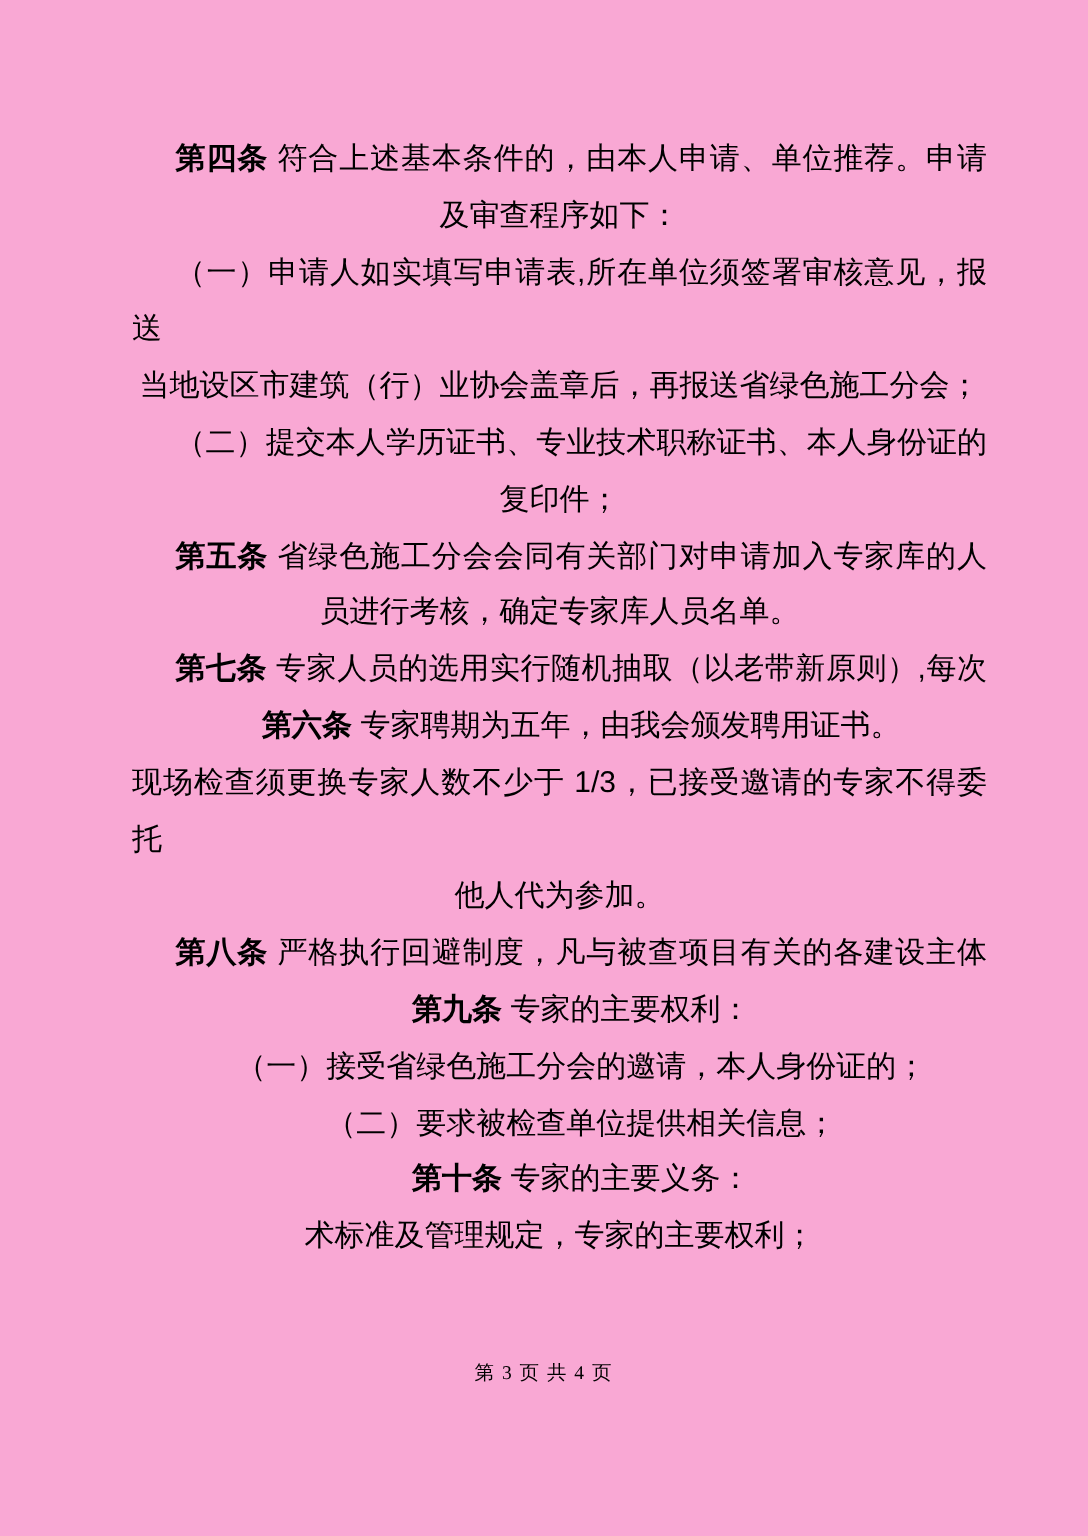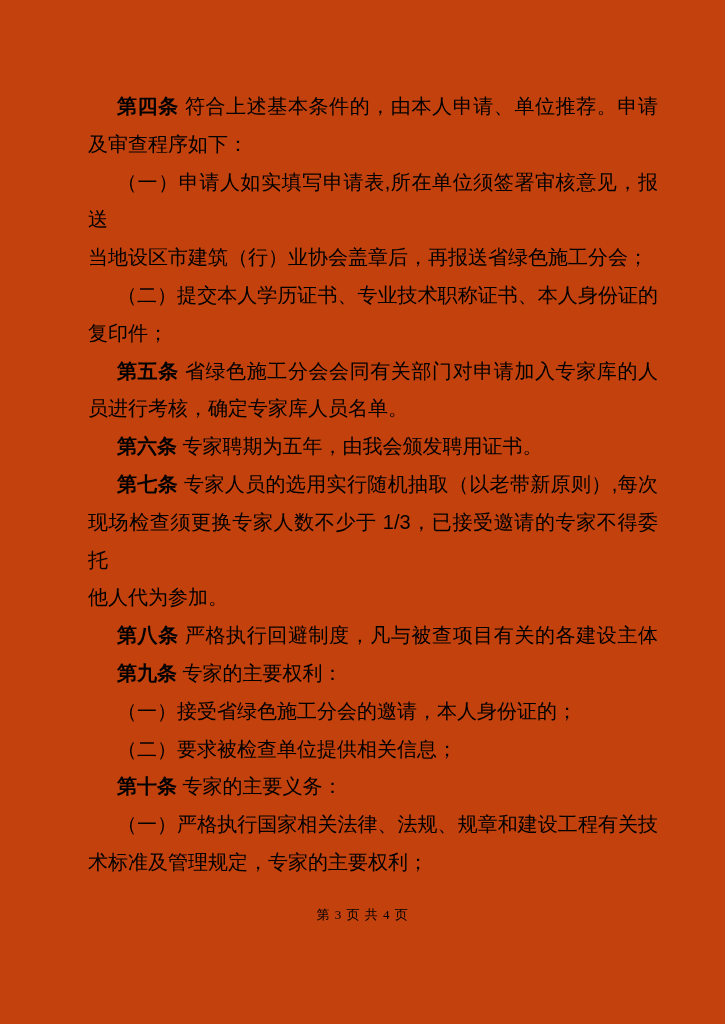--- a/index.html
+++ b/index.html
@@ -1,34 +1,34 @@
 <!DOCTYPE html>
 <html><head>
 <meta charset="utf-8">
 <style>
   html, body { margin: 0; padding: 0; background: #ffffff; }
   .page {
     position: relative;
     width: 725px;
     height: 1024px;
-    background: #c2410c;
+    background: #f9a8d4;
     color: #000000;
     font-family: "Liberation Sans", sans-serif;
     overflow: hidden;
   }
   .doc-body {
     position: absolute;
     left: 88px;
     top: 88px;
     width: 570px;
     font-size: 20px;
     line-height: 37.8px;
     letter-spacing: 0;
   }
-  .line { text-align: left; }
+  .line { text-align: center; }
   .line.indent { text-indent: 29px; }
   .line.full {
     text-align: justify;
     text-align-last: justify;
   }
   .line b { font-weight: 700; }
   .page-footer {
     position: absolute;
     left: 0;
     top: 906px;
@@ -46,26 +46,25 @@
 <div class="page">
   <div class="doc-body" id="doc-body">
       <div class="line indent full"><b>第四条</b><span> 符合上述基本条件的，由本人申请、单位推荐。申请</span></div>
       <div class="line"><span>及审查程序如下：</span></div>
       <div class="line indent full"><span>（一）申请人如实填写申请表,所在单位须签署审核意见，报送</span></div>
       <div class="line"><span>当地设区市建筑（行）业协会盖章后，再报送省绿色施工分会；</span></div>
       <div class="line indent full"><span>（二）提交本人学历证书、专业技术职称证书、本人身份证的</span></div>
       <div class="line"><span>复印件；</span></div>
       <div class="line indent full"><b>第五条</b><span> 省绿色施工分会会同有关部门对申请加入专家库的人</span></div>
       <div class="line"><span>员进行考核，确定专家库人员名单。</span></div>
+      <div class="line indent full"><b>第七条</b><span> 专家人员的选用实行随机抽取（以老带新原则）,每次</span></div>
       <div class="line indent"><b>第六条</b><span> 专家聘期为五年，由我会颁发聘用证书。</span></div>
-      <div class="line indent full"><b>第七条</b><span> 专家人员的选用实行随机抽取（以老带新原则）,每次</span></div>
       <div class="line full"><span>现场检查须更换专家人数不少于 1/3，已接受邀请的专家不得委托</span></div>
       <div class="line"><span>他人代为参加。</span></div>
       <div class="line indent full"><b>第八条</b><span> 严格执行回避制度，凡与被查项目有关的各建设主体</span></div>
       <div class="line indent"><b>第九条</b><span> 专家的主要权利：</span></div>
       <div class="line indent"><span>（一）接受省绿色施工分会的邀请，本人身份证的；</span></div>
       <div class="line indent"><span>（二）要求被检查单位提供相关信息；</span></div>
       <div class="line indent"><b>第十条</b><span> 专家的主要义务：</span></div>
-      <div class="line indent full"><span>（一）严格执行国家相关法律、法规、规章和建设工程有关技</span></div>
       <div class="line"><span>术标准及管理规定，专家的主要权利；</span></div>
     </div>
   <div class="page-footer">第 3 页 共 4 页</div>
 </div>
 
 </body></html>

